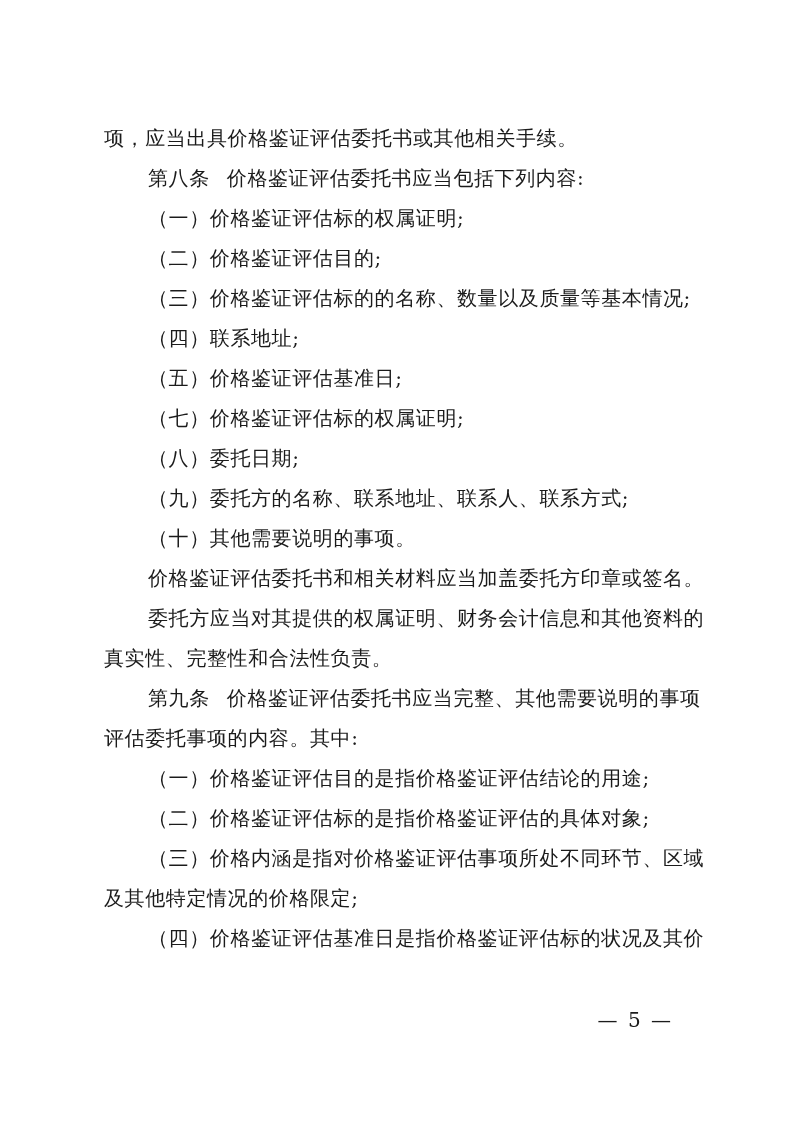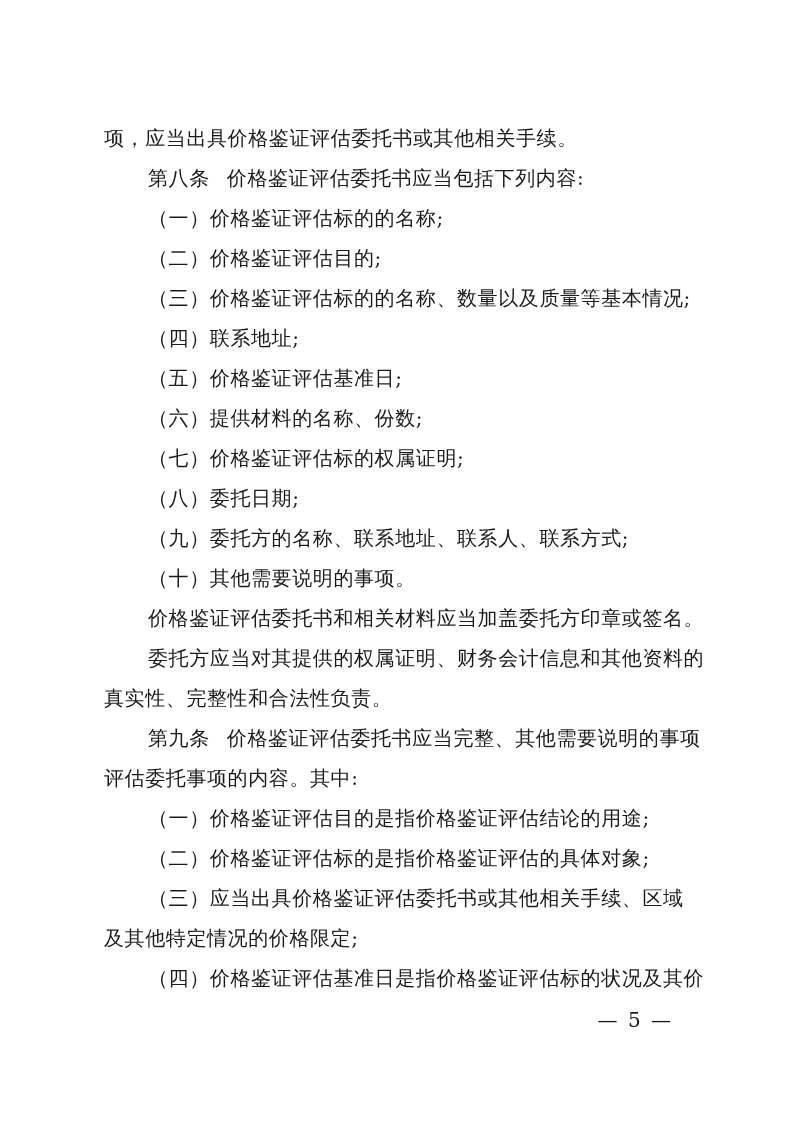--- a/index.html
+++ b/index.html
@@ -47,37 +47,36 @@
     color: #1b1b1b;
   }
 </style>
 </head>
 <body>
 
 <div class="sheet">
   <main class="doc-body" id="doc-lines">
       <div class="line"><span>项，应当出具价格鉴证评估委托书或其他相关手续。</span></div>
       <div class="line indent"><span class="article-no">第八条</span><span>价格鉴证评估委托书应当包括下列内容:</span></div>
-      <div class="line indent"><span>（一）价格鉴证评估标的的名称;</span></div>
+      <div class="line indent"><span>（一）价格鉴证评估标的权属证明;</span></div>
       <div class="line indent"><span>（二）价格鉴证评估目的;</span></div>
       <div class="line indent"><span>（三）价格鉴证评估标的的名称、数量以及质量等基本情况;</span></div>
       <div class="line indent"><span>（四）联系地址;</span></div>
       <div class="line indent"><span>（五）价格鉴证评估基准日;</span></div>
-      <div class="line indent"><span>（六）提供材料的名称、份数;</span></div>
       <div class="line indent"><span>（七）价格鉴证评估标的权属证明;</span></div>
       <div class="line indent"><span>（八）委托日期;</span></div>
       <div class="line indent"><span>（九）委托方的名称、联系地址、联系人、联系方式;</span></div>
       <div class="line indent"><span>（十）其他需要说明的事项。</span></div>
       <div class="line indent"><span>价格鉴证评估委托书和相关材料应当加盖委托方印章或签名。</span></div>
       <div class="line indent"><span>委托方应当对其提供的权属证明、财务会计信息和其他资料的</span></div>
       <div class="line"><span>真实性、完整性和合法性负责。</span></div>
       <div class="line indent"><span class="article-no">第九条</span><span>价格鉴证评估委托书应当完整、其他需要说明的事项</span></div>
       <div class="line"><span>评估委托事项的内容。其中:</span></div>
       <div class="line indent"><span>（一）价格鉴证评估目的是指价格鉴证评估结论的用途;</span></div>
       <div class="line indent"><span>（二）价格鉴证评估标的是指价格鉴证评估的具体对象;</span></div>
-      <div class="line indent"><span>（三）应当出具价格鉴证评估委托书或其他相关手续、区域</span></div>
+      <div class="line indent"><span>（三）价格内涵是指对价格鉴证评估事项所处不同环节、区域</span></div>
       <div class="line"><span>及其他特定情况的价格限定;</span></div>
       <div class="line indent"><span>（四）价格鉴证评估基准日是指价格鉴证评估标的状况及其价</span></div>
     </main>
   <footer class="footer">
     <span class="pagenum">— 5 —</span>
   </footer>
 </div>
 
 </body></html>

